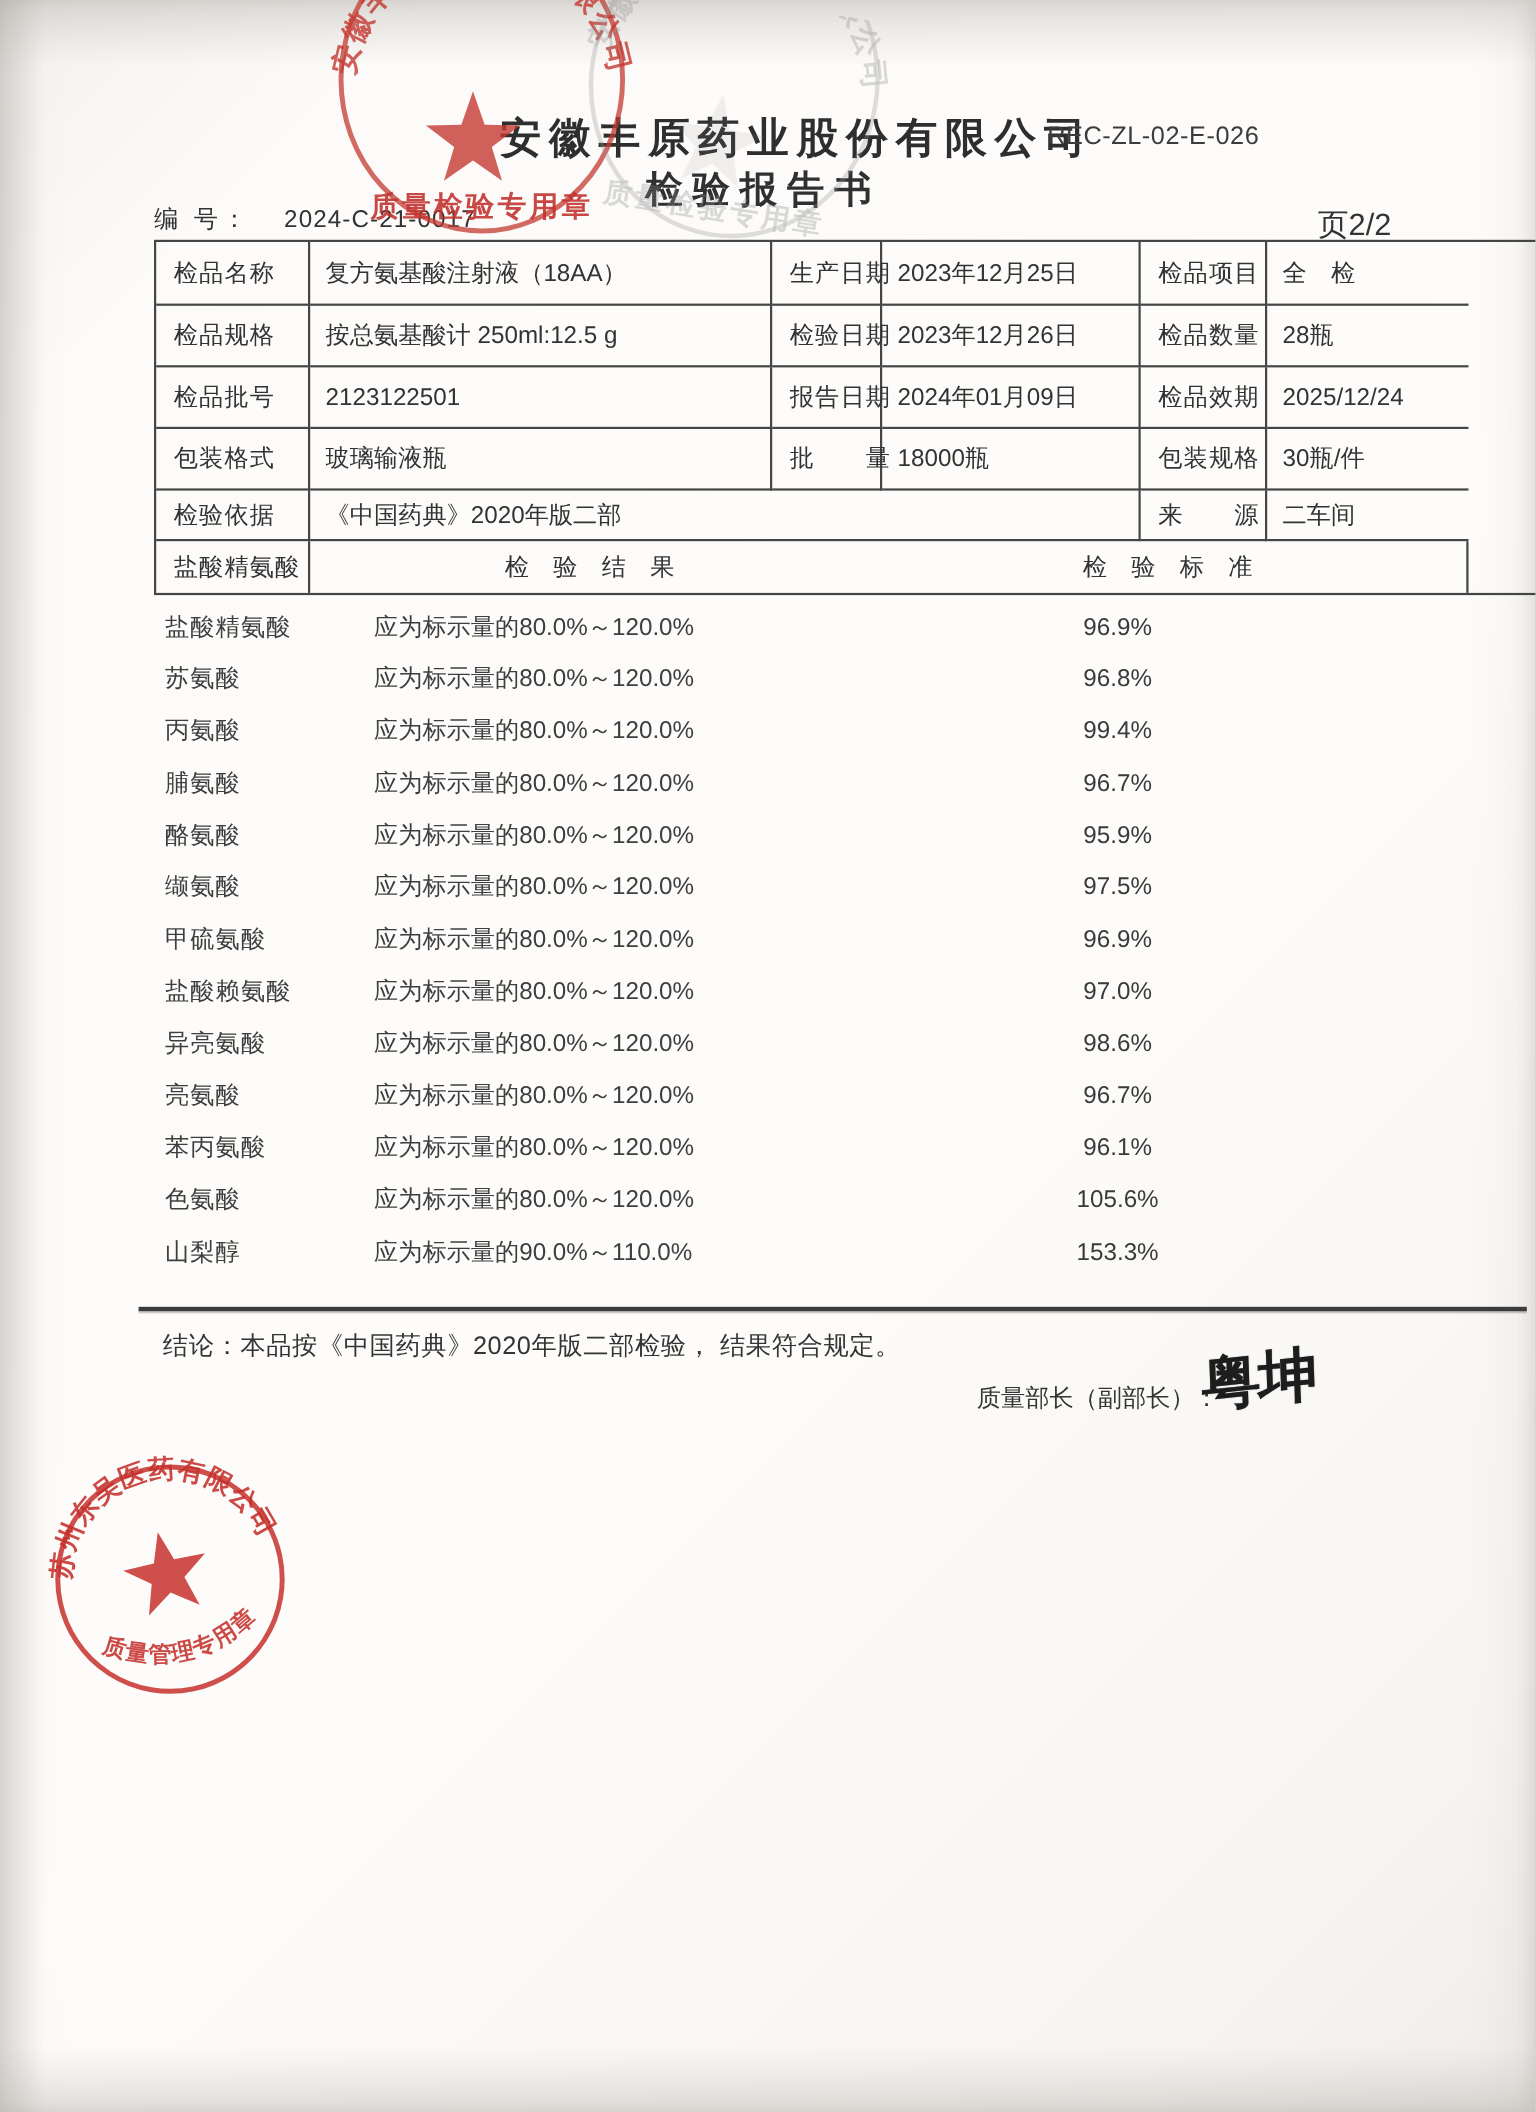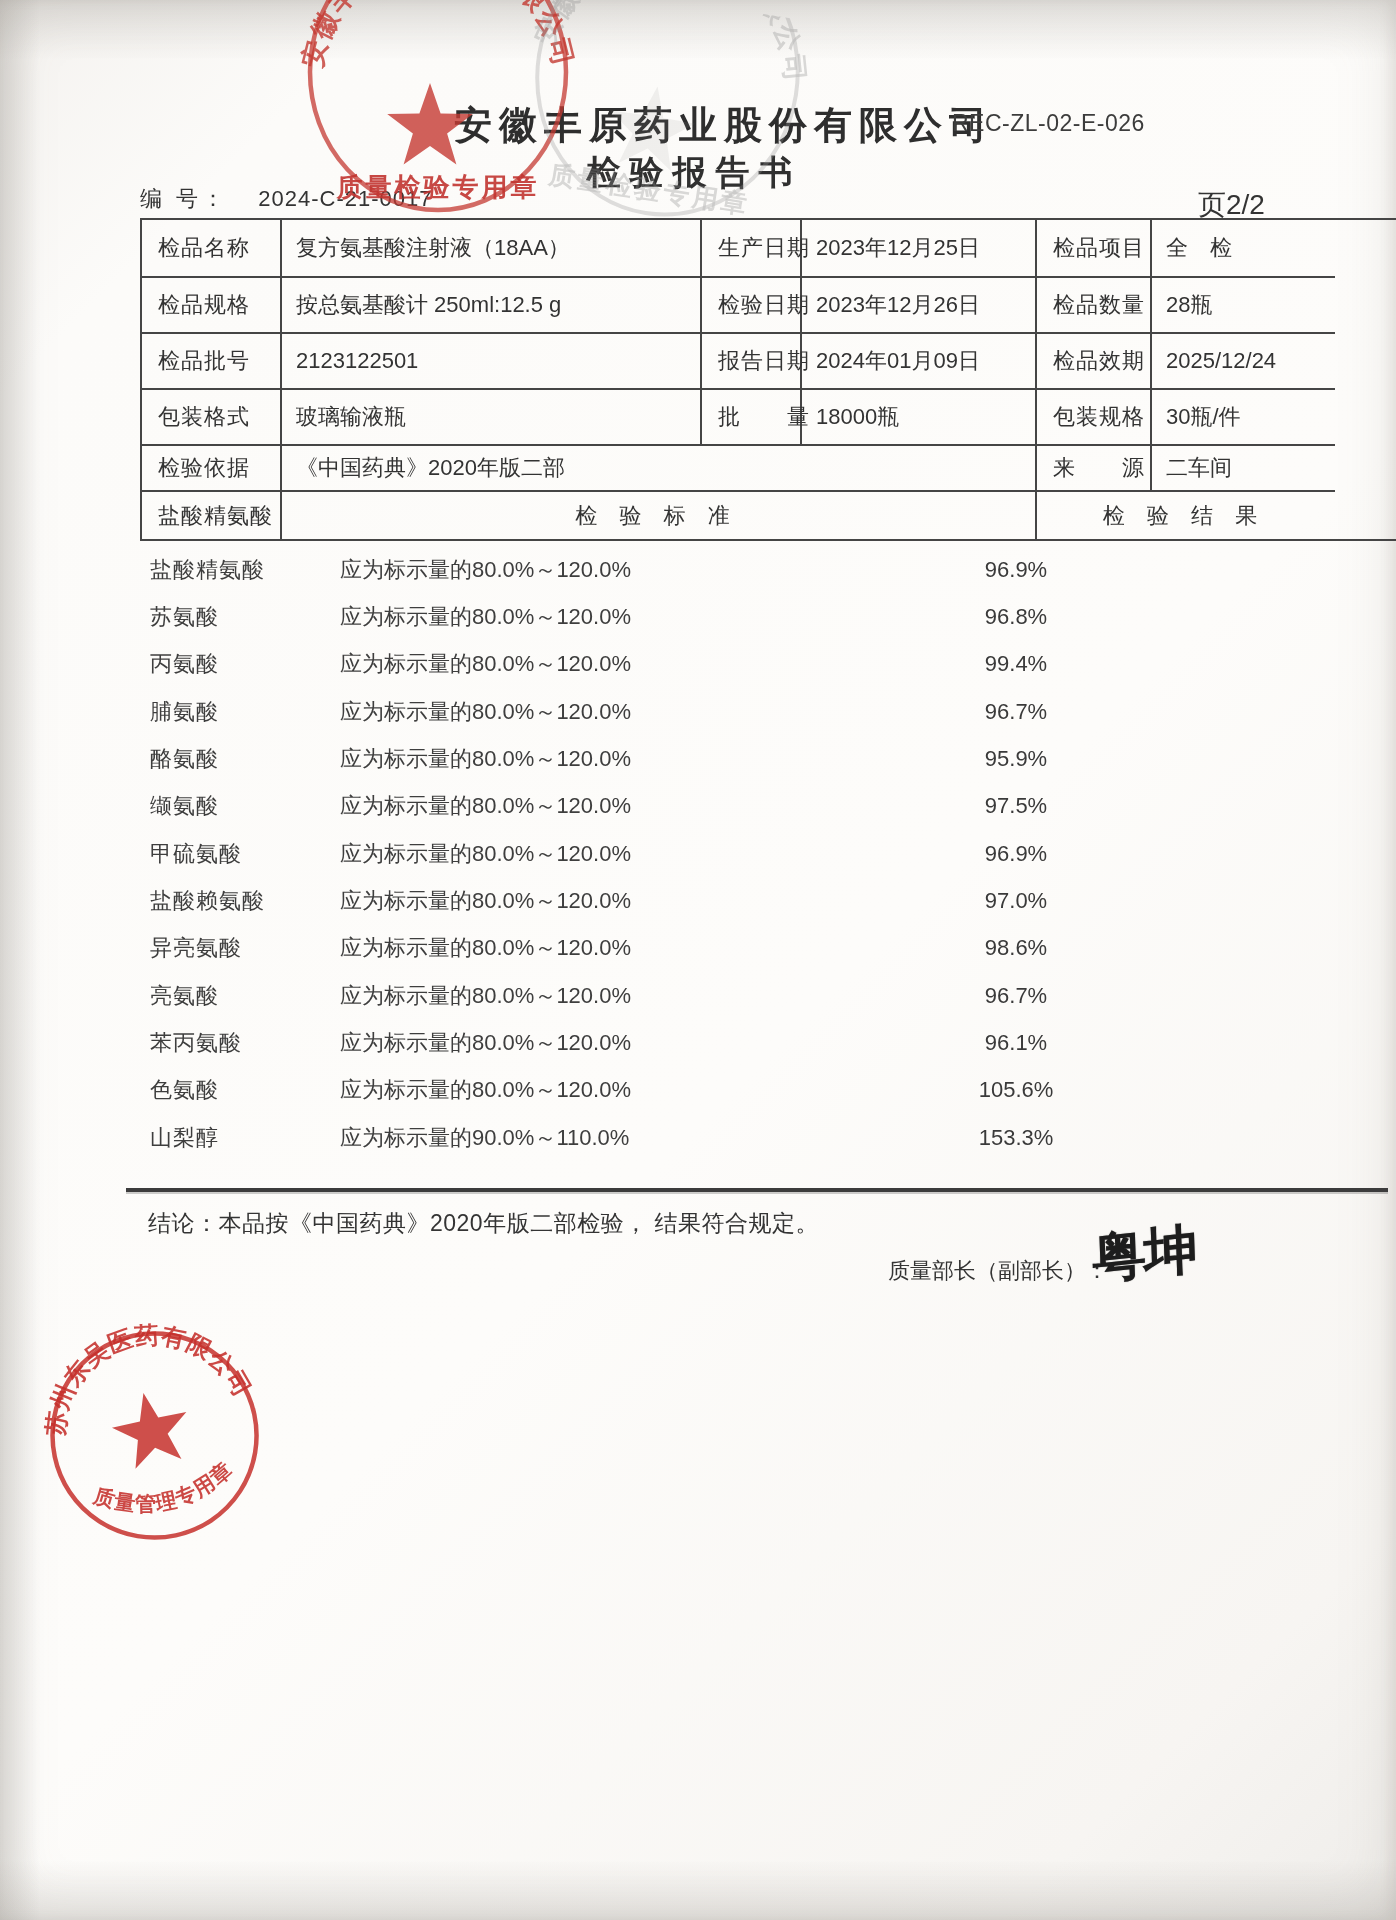--- a/index.html
+++ b/index.html
@@ -100,22 +100,22 @@
     <div class="cell">18000瓶</div>
     <div class="cell lab">包装规格</div>
     <div class="cell lastcol">30瓶/件</div>
 
     <div class="cell lab">检验依据</div>
     <div class="cell span3">《中国药典》2020年版二部</div>
     <div class="cell lab">来　　源</div>
     <div class="cell lastcol">二车间</div>
 
     <div class="cell lab lastrow">盐酸精氨酸</div>
+    <div class="cell span2 center lastcol lastrow">检 验 结 果</div>
     <div class="cell span3 center lastrow">检 验 标 准</div>
-    <div class="cell span2 center lastcol lastrow">检 验 结 果</div>
   </div>
 
   <div class="rrow" style="top:548px">
       <span class="ritem">盐酸精氨酸</span>
       <span class="rstd">应为标示量的80.0%～120.0%</span>
       <span class="rval">96.9%</span>
     </div>
   <div class="rrow" style="top:595px">
       <span class="ritem">苏氨酸</span>
       <span class="rstd">应为标示量的80.0%～120.0%</span>

